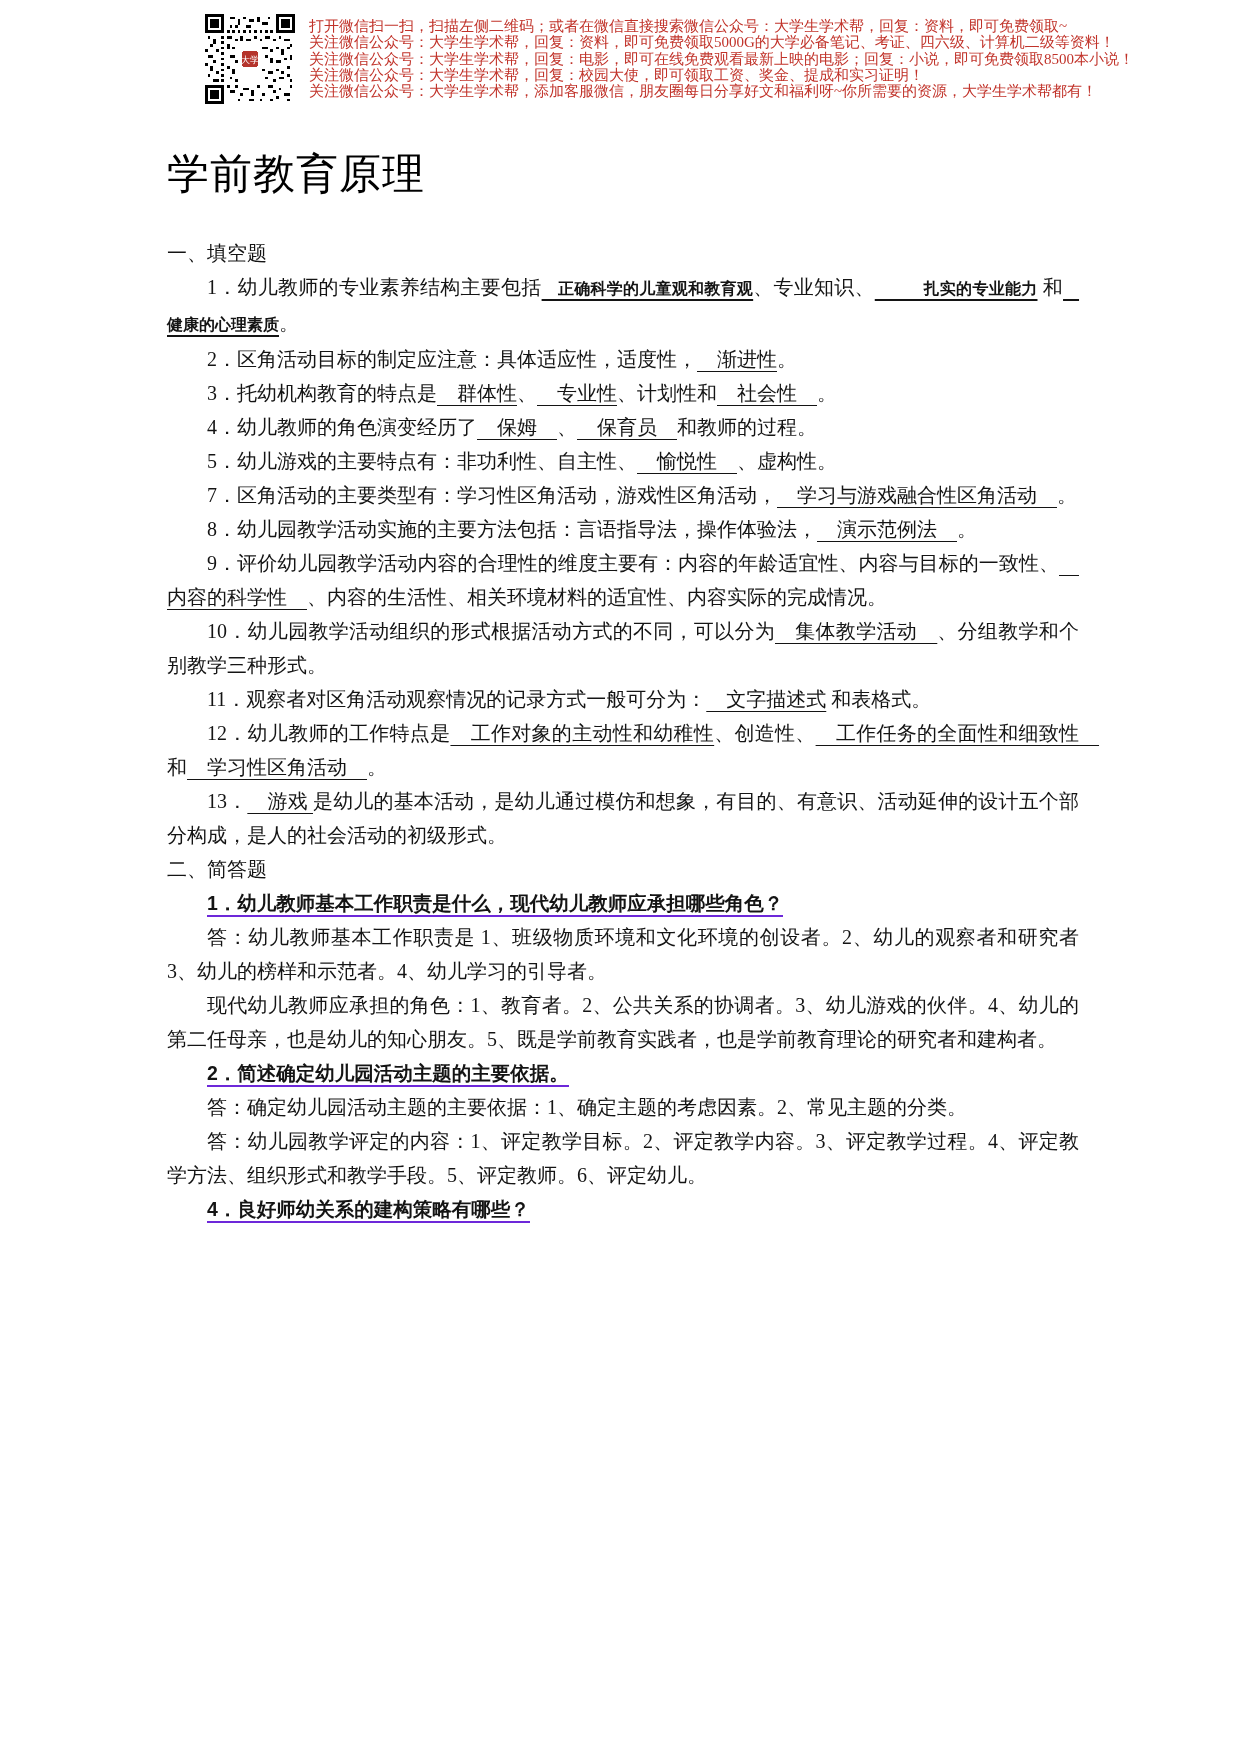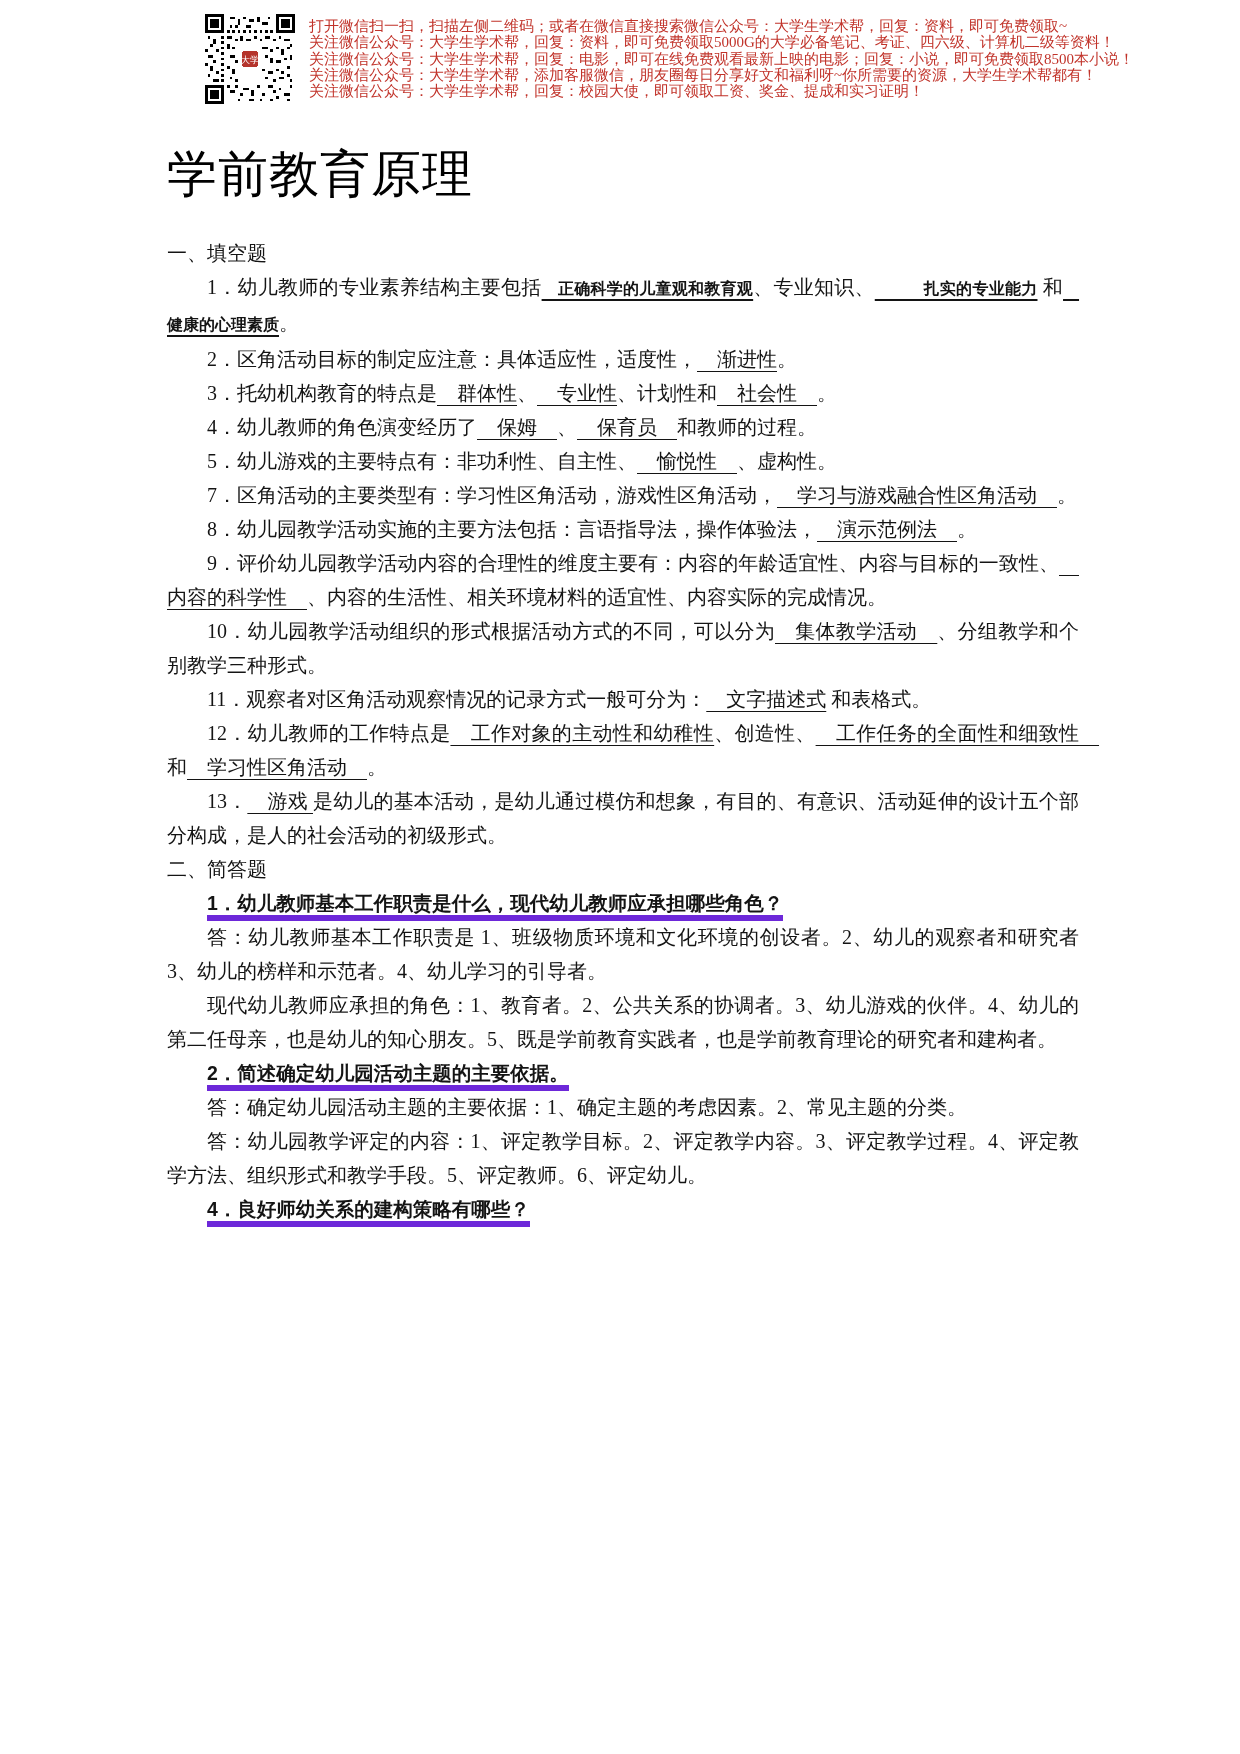--- a/index.html
+++ b/index.html
@@ -16,40 +16,40 @@
   .promo-lines { padding-top:4px; }
   .promo-line {
     font-size:15px; line-height:16.3px; color:#c1332a;
     font-family:"Liberation Serif","DejaVu Serif",serif;
     white-space:nowrap;
   }
 
   
   .content { position:absolute; left:167px; top:138px; width:912px; }
   .doc-title {
-    font-size:50px; font-weight:400; margin:0 0 26px 0;
+    font-size:42px; font-weight:400; margin:0 0 26px 0;
     line-height:72px; letter-spacing:1px; color:#000;
   }
   .para {
     font-size:20px; line-height:34px; text-align:justify; text-indent:40px;
     margin:0; word-break:break-all;
   }
   .para.noindent { text-indent:0; }
 
   
   .u { text-decoration:underline; text-underline-offset:5px; text-decoration-thickness:1px; }
   
   .b { font-weight:700; font-family:"Liberation Sans","DejaVu Sans",sans-serif; font-size:16px; }
   .u.b { text-decoration-thickness:2px; }
 
   
   .qhead { font-weight:700; }
   .qhead .qt {
     font-family:"Liberation Sans","DejaVu Sans",sans-serif; font-size:19.5px;
-    border-bottom:6px solid #6d28d9; padding-bottom:1px;margin-top:22px;
+    border-bottom:2px solid #6d28d9; padding-bottom:1px;margin-top:22px;
   }
 </style>
 </head>
 <body>
 
 <div class="page">
 
   <div class="promo">
     <svg class="qr" viewBox="0 0 33 33" width="96" height="90" shape-rendering="crispEdges">
       <rect width="33" height="33" fill="#fff"></rect>
@@ -163,22 +163,22 @@
           <rect x="30" y="31" width="1" height="1"></rect>
       </g>
       <rect x="13" y="13" width="7" height="7" fill="#fff"></rect>
       <rect x="13.6" y="13.6" width="5.8" height="5.8" rx="0.7" fill="#b5342c"></rect>
       <text x="16.5" y="17.8" font-size="3.4" fill="#fff" text-anchor="middle" font-family="sans-serif">大学</text>
     </svg>
     <div class="promo-lines">
       <div class="promo-line">打开微信扫一扫，扫描左侧二维码；或者在微信直接搜索微信公众号：大学生学术帮，回复：资料，即可免费领取~</div>
       <div class="promo-line">关注微信公众号：大学生学术帮，回复：资料，即可免费领取5000G的大学必备笔记、考证、四六级、计算机二级等资料！</div>
       <div class="promo-line">关注微信公众号：大学生学术帮，回复：电影，即可在线免费观看最新上映的电影；回复：小说，即可免费领取8500本小说！</div>
+      <div class="promo-line">关注微信公众号：大学生学术帮，回复：校园大使，即可领取工资、奖金、提成和实习证明！</div>
       <div class="promo-line">关注微信公众号：大学生学术帮，添加客服微信，朋友圈每日分享好文和福利呀~你所需要的资源，大学生学术帮都有！</div>
-      <div class="promo-line">关注微信公众号：大学生学术帮，回复：校园大使，即可领取工资、奖金、提成和实习证明！</div>
     </div>
   </div>
 
   <div class="content">
     <h1 class="doc-title">学前教育原理</h1>
 
     <div class="para noindent">一、填空题</div>
 
     <div class="para"><span>1．幼儿教师的专业素养结构主要包括</span><span class="u b">　正确科学的儿童观和教育观</span><span>、专业知识、</span><span class="u b">　　　扎实的专业能力</span><span> 和</span><span class="u b">　健康的心理素质</span><span>。</span></div>
     <div class="para"><span>2．区角活动目标的制定应注意：具体适应性，适度性，</span><span class="u">　渐进性</span><span>。</span></div>

